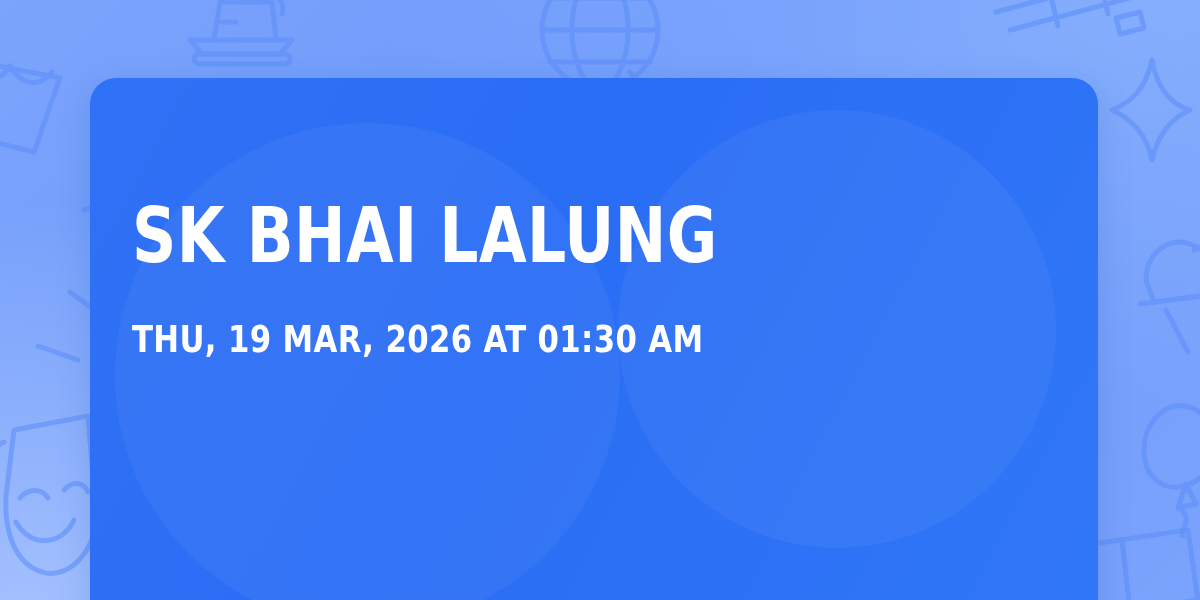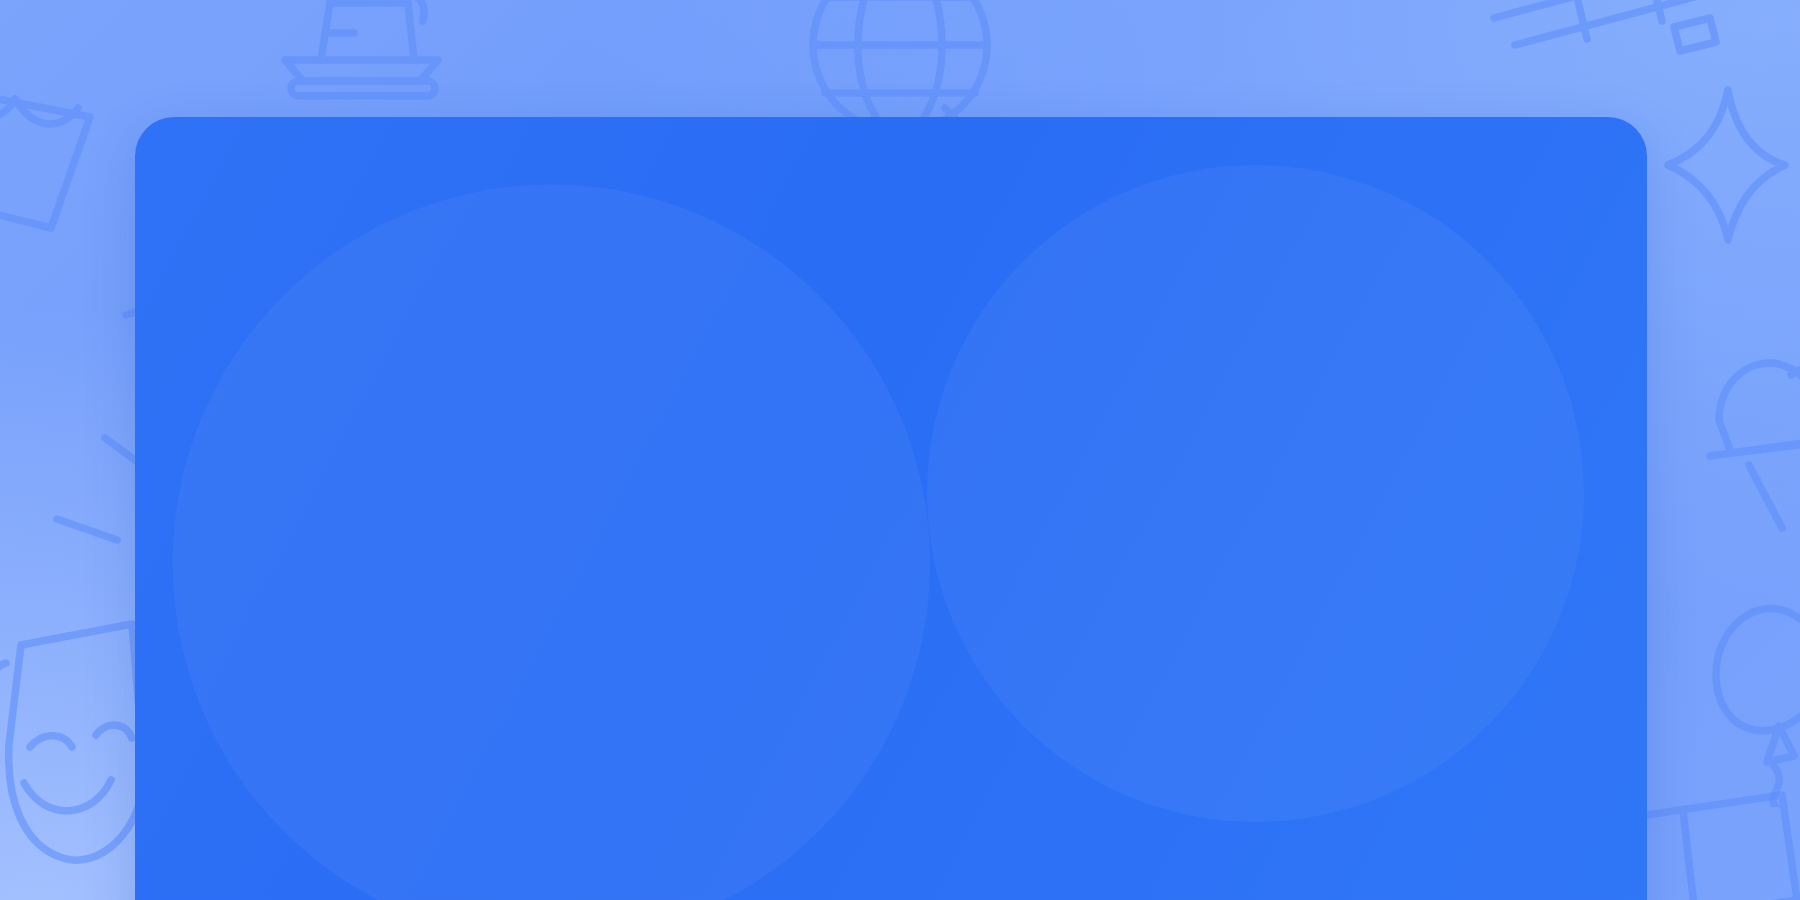--- a/index.html
+++ b/index.html
@@ -178,16 +178,20 @@
       <path d="M66 20 L74 90"></path>
     </svg>
 
   </div>
 
   <div id="event-card">
 
     <div class="card-circle" id="card-circle-left"></div>
     <div class="card-circle" id="card-circle-right"></div>
 
+    <div id="card-content">
+      <h1 id="event-title">SK BHAI LALUNG</h1>
+      <div id="event-datetime">THU, 19 MAR, 2026 AT 01:30 AM</div>
+    </div>
 
   </div>
 
 </div>
 
 </body></html>

